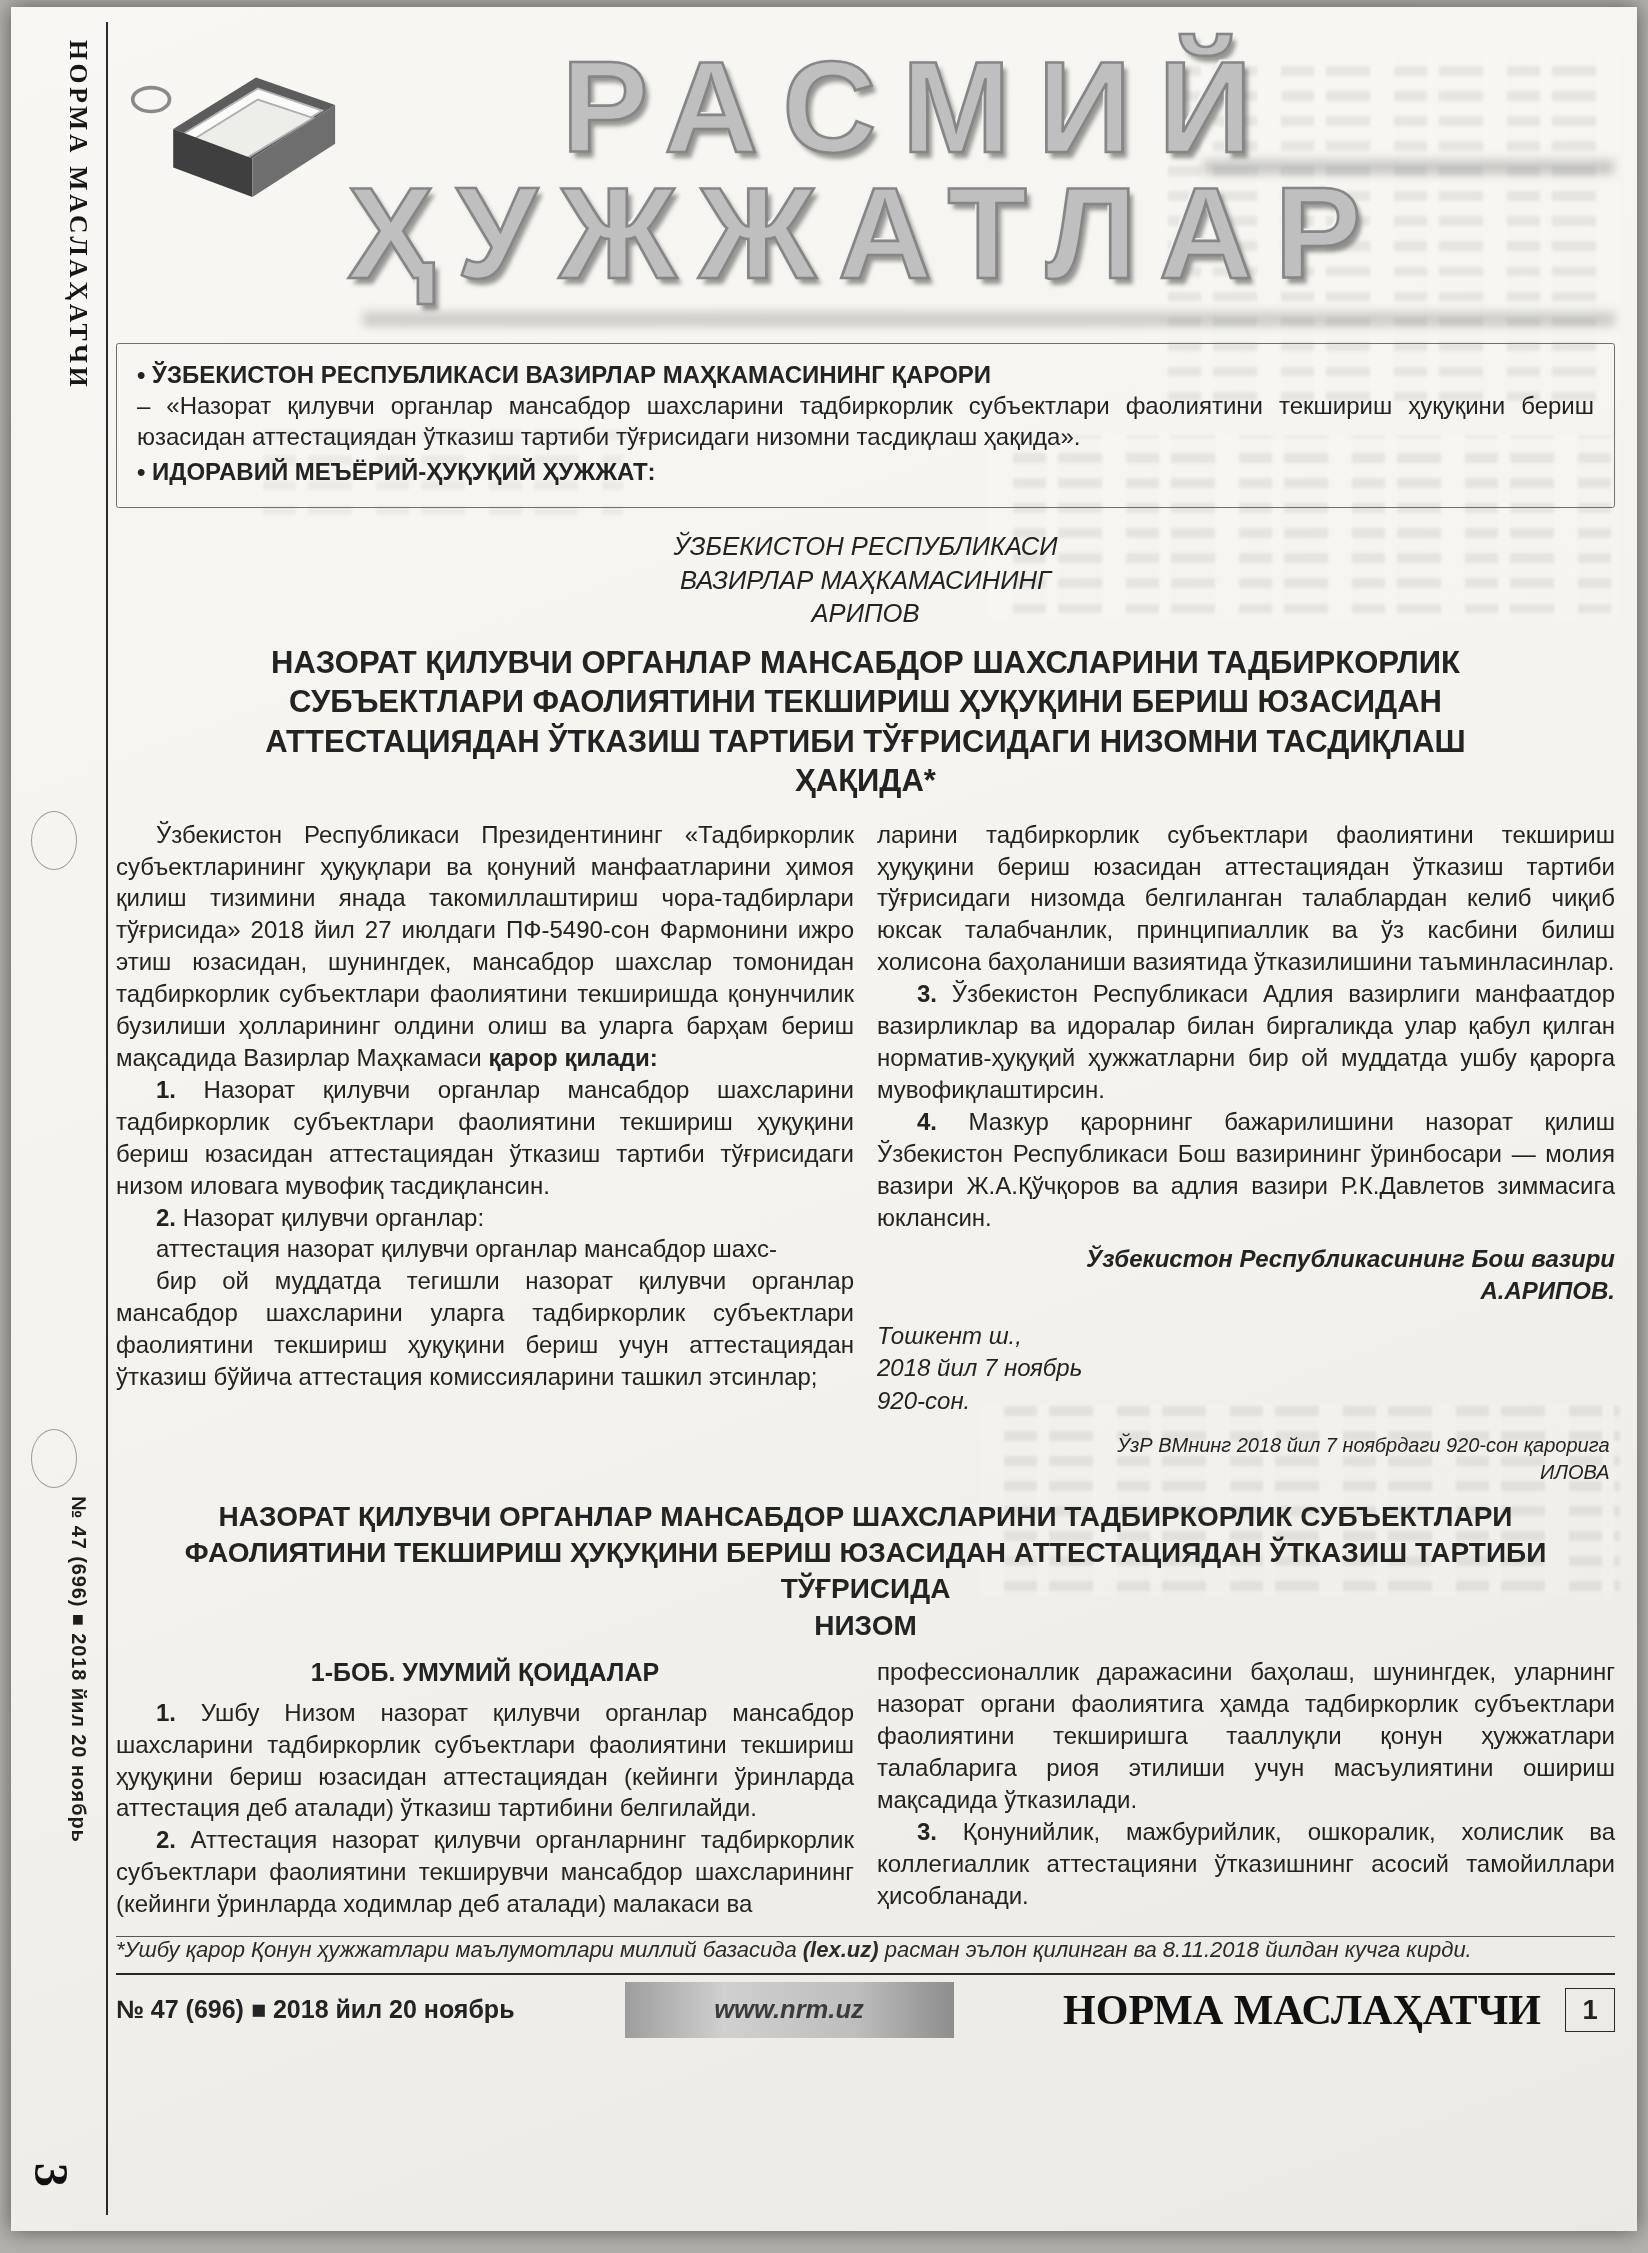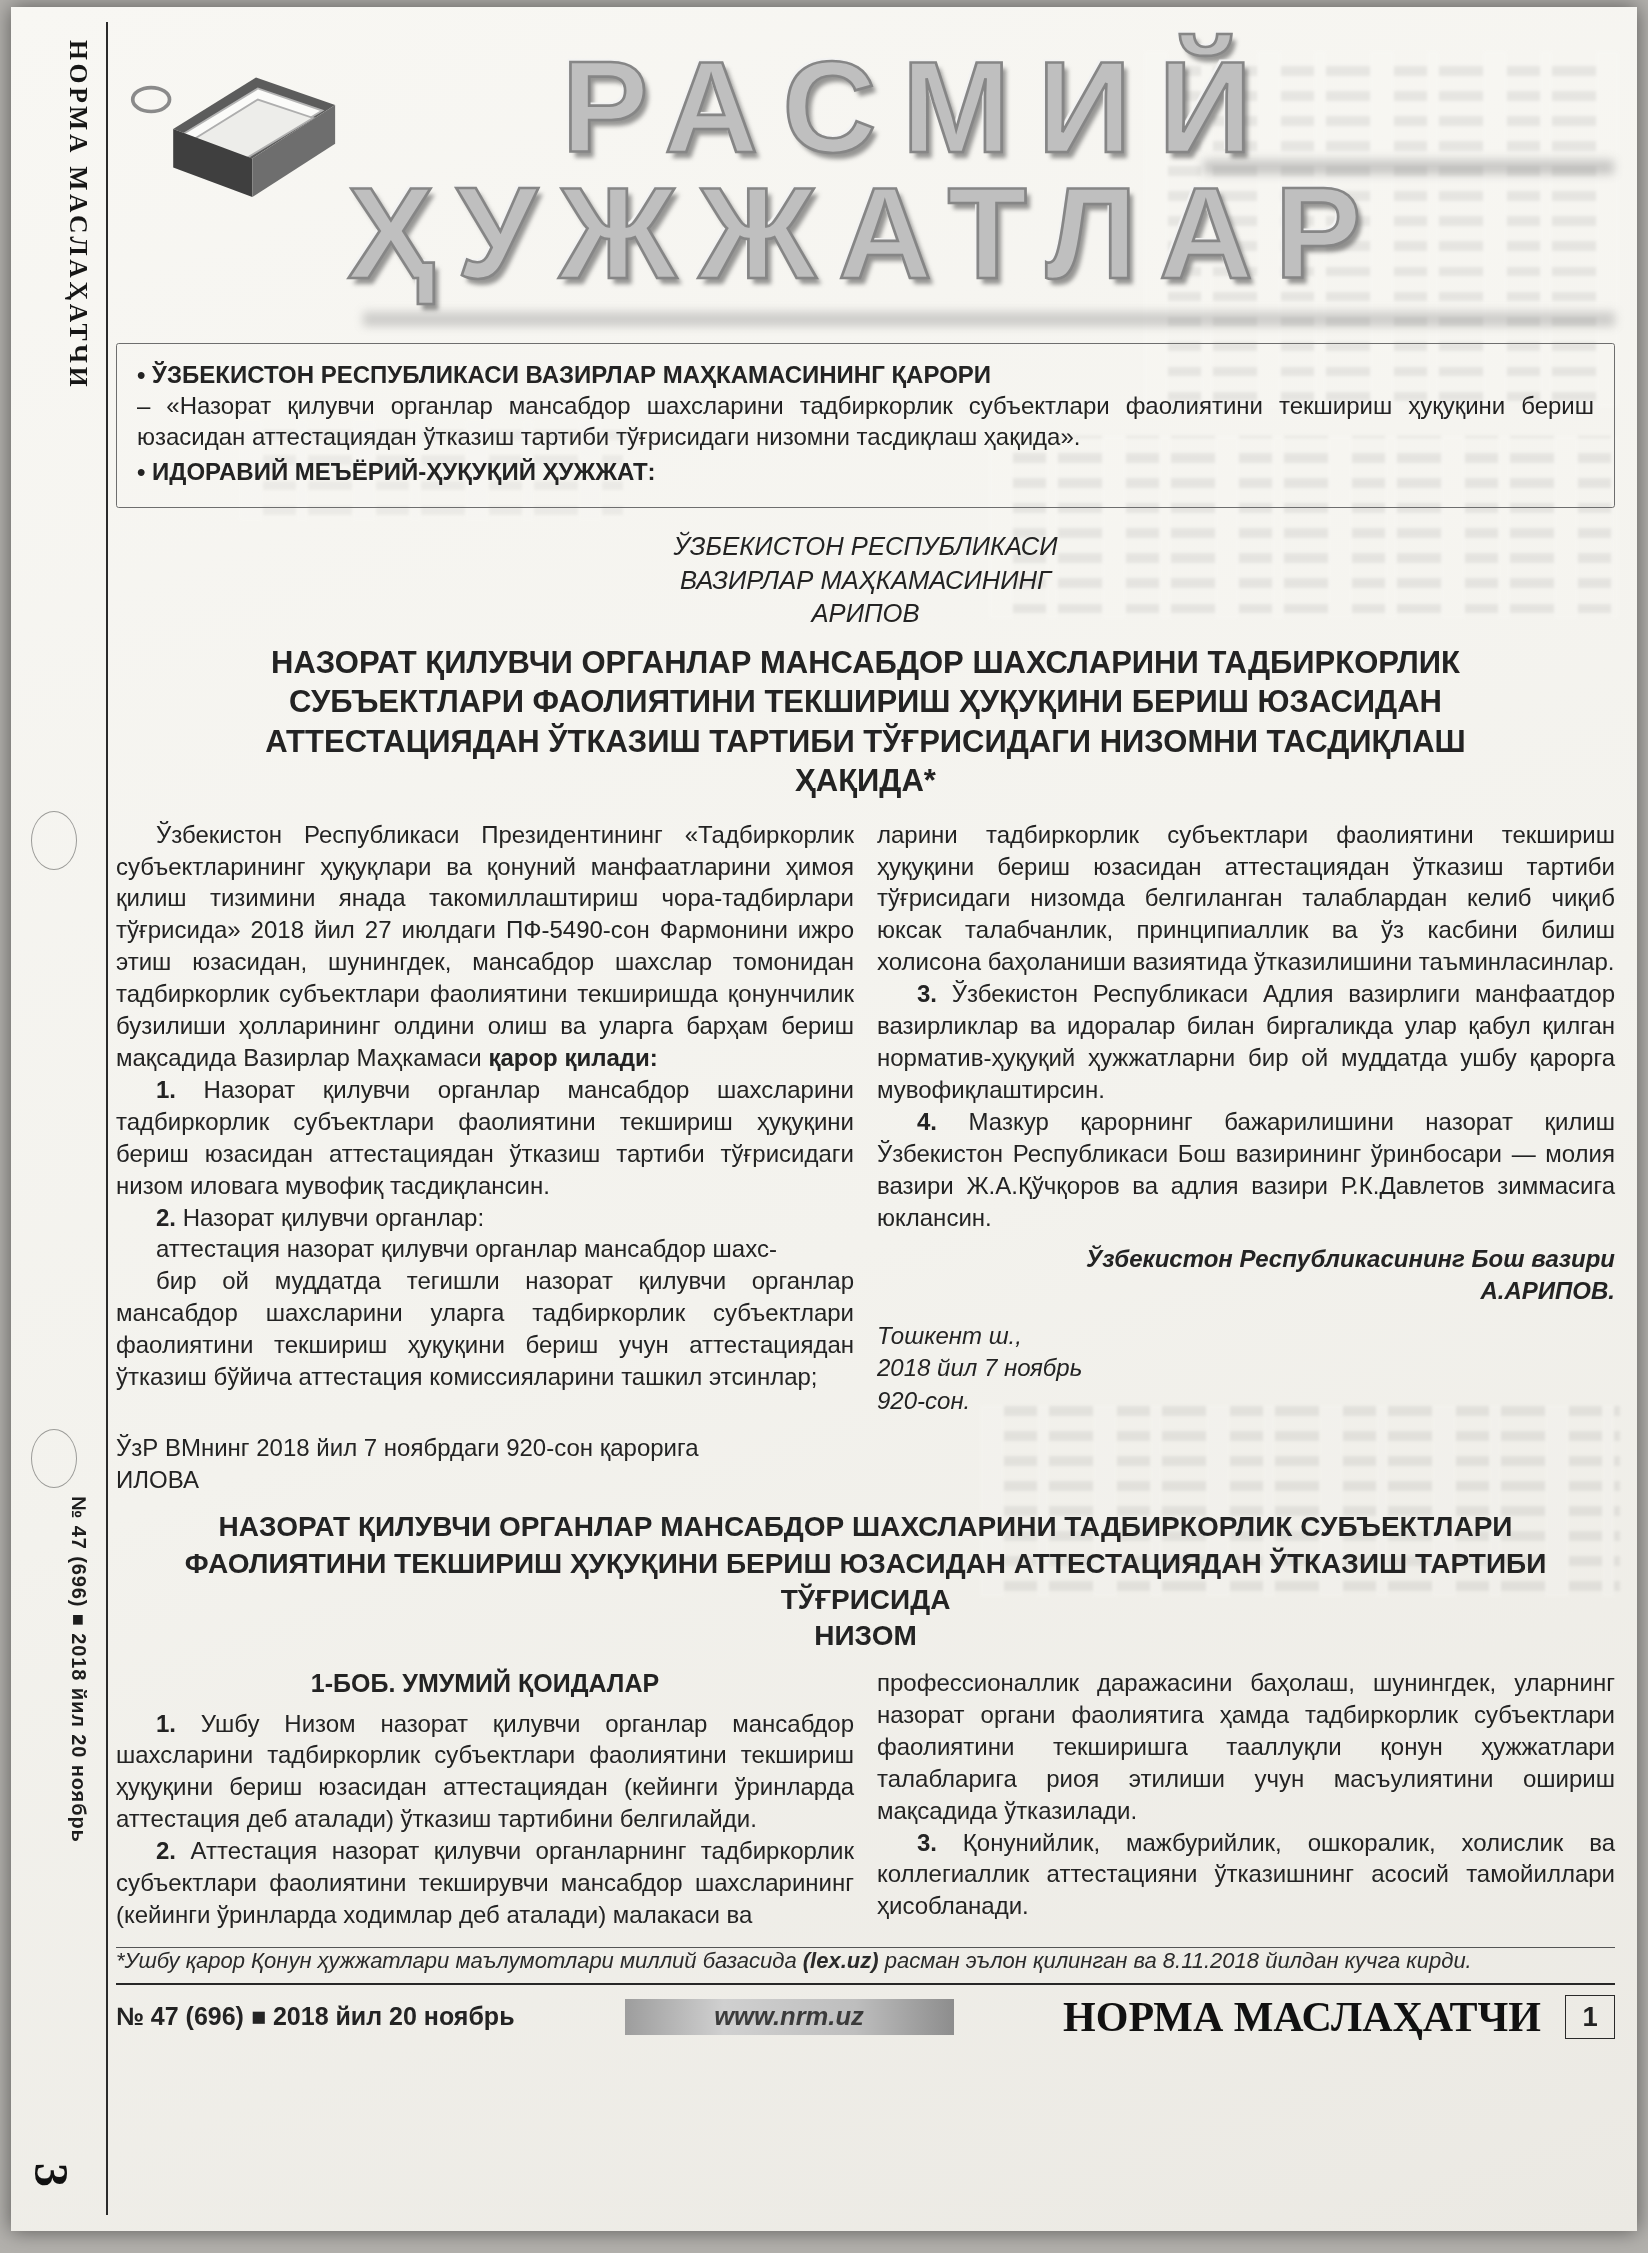--- a/index.html
+++ b/index.html
@@ -77,33 +77,33 @@
 
   .twocol { display:flex; gap:23px; font-size:24px; line-height:1.33; text-align:justify; }
   .col { flex:1; min-width:0; }
   .col p { margin:0; text-indent:40px; }
   .paras.cont p:first-child { text-indent:0; }
 
   .signature { margin-top:9.1px; text-align:right; font-style:italic; font-weight:bold; font-size:24px; line-height:1.35; }
   .placedate { margin-top:12.8px; font-style:italic; font-size:24px; line-height:1.35; }
   .placedate div { text-indent:0; }
 
-  .annex-ref { margin-top:14.6px; text-align:left; font-size:24px; line-height:1.35; padding-right:5.5px; }
+  .annex-ref { margin-top:14.6px; text-align:right; font-style:italic; font-size:20px; line-height:1.35; padding-right:5.5px; }
 
   .reg-title { text-align:center; font-weight:bold; font-size:28px; line-height:1.3; max-width:1444px; margin:12.8px auto 0; }
   .reg-subtitle { text-align:center; font-weight:bold; font-size:28px; margin:1.8px 0 14.6px; }
   .chapter-title { text-align:center; font-weight:bold; font-size:25px; margin-bottom:7.3px; }
 
   .footnote { margin-top:16.4px; border-top:1.8px solid #555; padding-top:0; font-style:italic; font-size:22px; color:#2a2a2a; }
   .footnote b { font-weight:bold; }
 
   .footer-bar { margin-top:9.1px; border-top:2.7px solid #272727; padding-top:7.3px; display:flex; align-items:center; }
   .footer-issue { font-weight:bold; font-size:25px; white-space:nowrap; }
   .website-bar {
-    flex:0 0 329px; margin-left:110px; height:36px;
+    flex:0 0 329px; margin-left:110px; height:56px;
     background:linear-gradient(90deg,#9d9d9d,#d0d0d0 30%,#bebebe 70%,#8d8d8d);
     display:flex; align-items:center; justify-content:center;
     font-weight:bold; font-style:italic; font-size:25.6px; color:#3b3b3b;
   }
   .footer-masthead { margin-left:auto; font-family:"Liberation Serif",serif; font-weight:bold; font-size:42px; white-space:nowrap; color:#111; }
   .page-box { margin-left:24px; width:48px; height:42px; border:1.8px solid #2a2a2a; display:flex; align-items:center; justify-content:center; font-weight:bold; font-size:27.4px; }
 </style>
 </head>
 <body>
 

